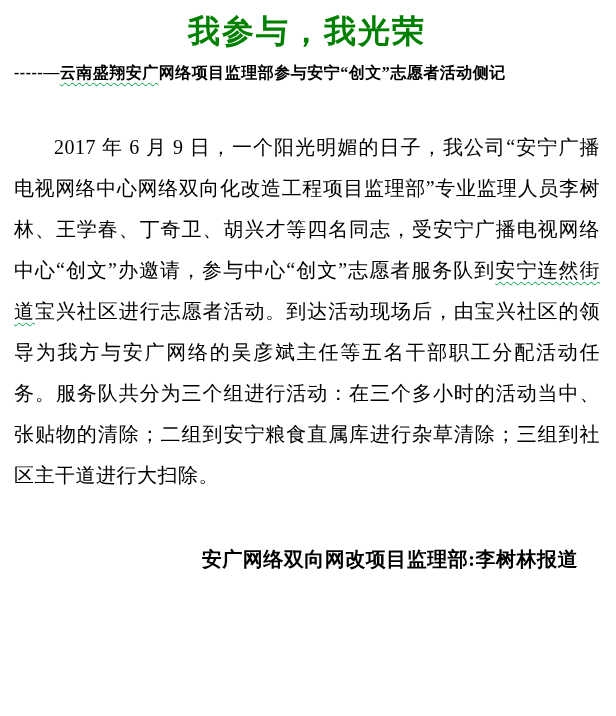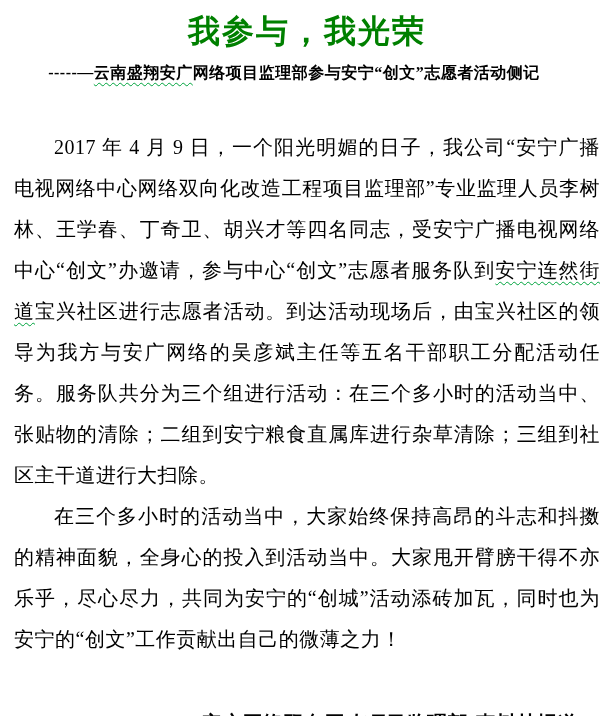--- a/index.html
+++ b/index.html
@@ -26,21 +26,21 @@
     text-align: center;
     font-size: 32px;
     line-height: 38px;
     font-weight: bold;
     color: #008000;
     letter-spacing: 2px;
     font-family: "Liberation Serif", "DejaVu Serif", serif;
   }
   .subtitle {
     margin-top: 12px;
-    text-align: center;
+    text-align: left;
     padding-right: 26px;
     font-size: 16px;
     line-height: 22px;
     font-weight: bold;
     color: #000000;
     letter-spacing: 0.5px;
     white-space: nowrap;
   }
   .wavy {
     text-decoration-line: underline;
@@ -76,21 +76,20 @@
 <body>
 
 <div class="page">
 
   <h1 class="title">我参与，我光荣</h1>
 
   <div class="subtitle"><span>-----—</span><span class="wavy">云南盛翔安广</span><span>网络项目监理部参与安宁“创文”志愿者活动侧记</span></div>
 
   <div class="body-text">
 
-    <p class="para"><span>2017 年 4 月 9 日，一个阳光明媚的日子，我公司“安宁广播电视网络中心网络双向化改造工程项目监理部”专业监理人员李树林、王学春、丁奇卫、胡兴才等四名同志，受安宁广播电视网络中心“创文”办邀请，参与中心“创文”志愿者服务队到</span><span class="wavy">安宁连然街道</span><span>宝兴社区进行志愿者活动。到达活动现场后，由宝兴社区的领导为我方与安广网络的吴彦斌主任等五名干部职工分配活动任务。服务队共分为三个组进行活动：在三个多小时的活动当中、张贴物的清除；二组到安宁粮食直属库进行杂草清除；三组到社区主干道进行大扫除。</span></p>
+    <p class="para"><span>2017 年 6 月 9 日，一个阳光明媚的日子，我公司“安宁广播电视网络中心网络双向化改造工程项目监理部”专业监理人员李树林、王学春、丁奇卫、胡兴才等四名同志，受安宁广播电视网络中心“创文”办邀请，参与中心“创文”志愿者服务队到</span><span class="wavy">安宁连然街道</span><span>宝兴社区进行志愿者活动。到达活动现场后，由宝兴社区的领导为我方与安广网络的吴彦斌主任等五名干部职工分配活动任务。服务队共分为三个组进行活动：在三个多小时的活动当中、张贴物的清除；二组到安宁粮食直属库进行杂草清除；三组到社区主干道进行大扫除。</span></p>
 
-    <p class="para">在三个多小时的活动当中，大家始终保持高昂的斗志和抖擞的精神面貌，全身心的投入到活动当中。大家甩开臂膀干得不亦乐乎，尽心尽力，共同为安宁的“创城”活动添砖加瓦，同时也为安宁的“创文”工作贡献出自己的微薄之力！</p>
 
   </div>
 
   <div class="byline">安广网络双向网改项目监理部:李树林报道</div>
 
 </div>
 
 </body></html>

